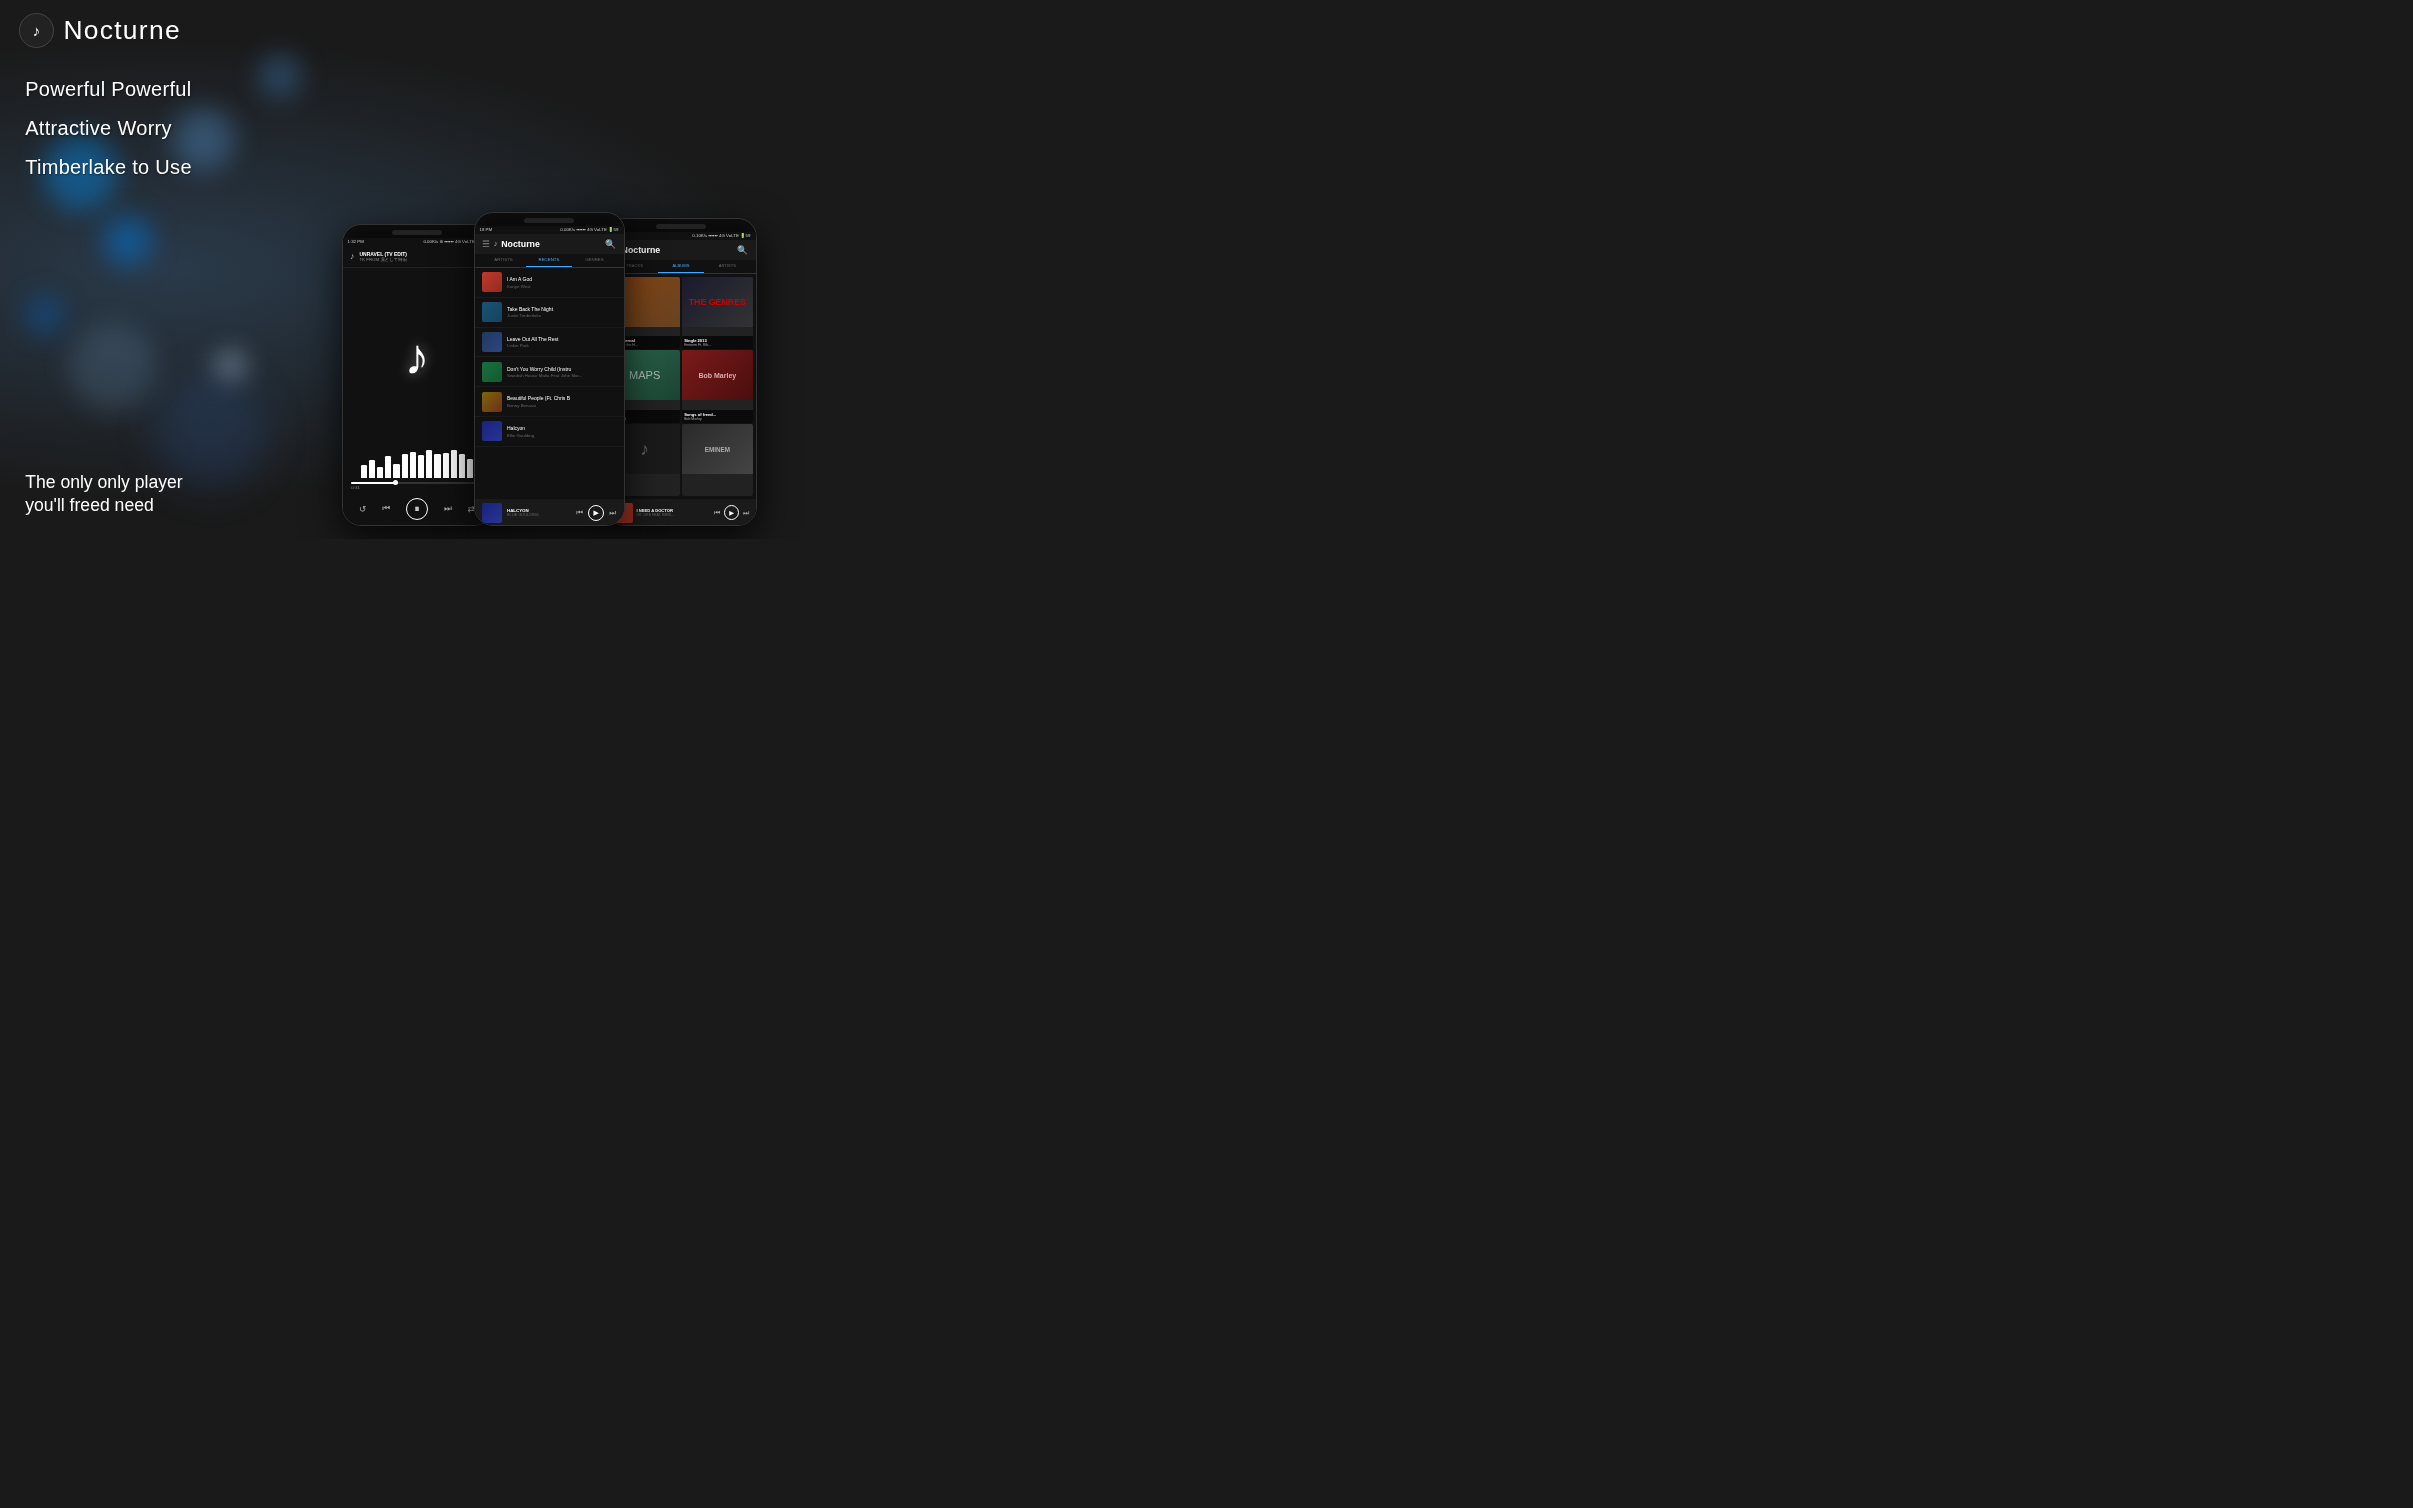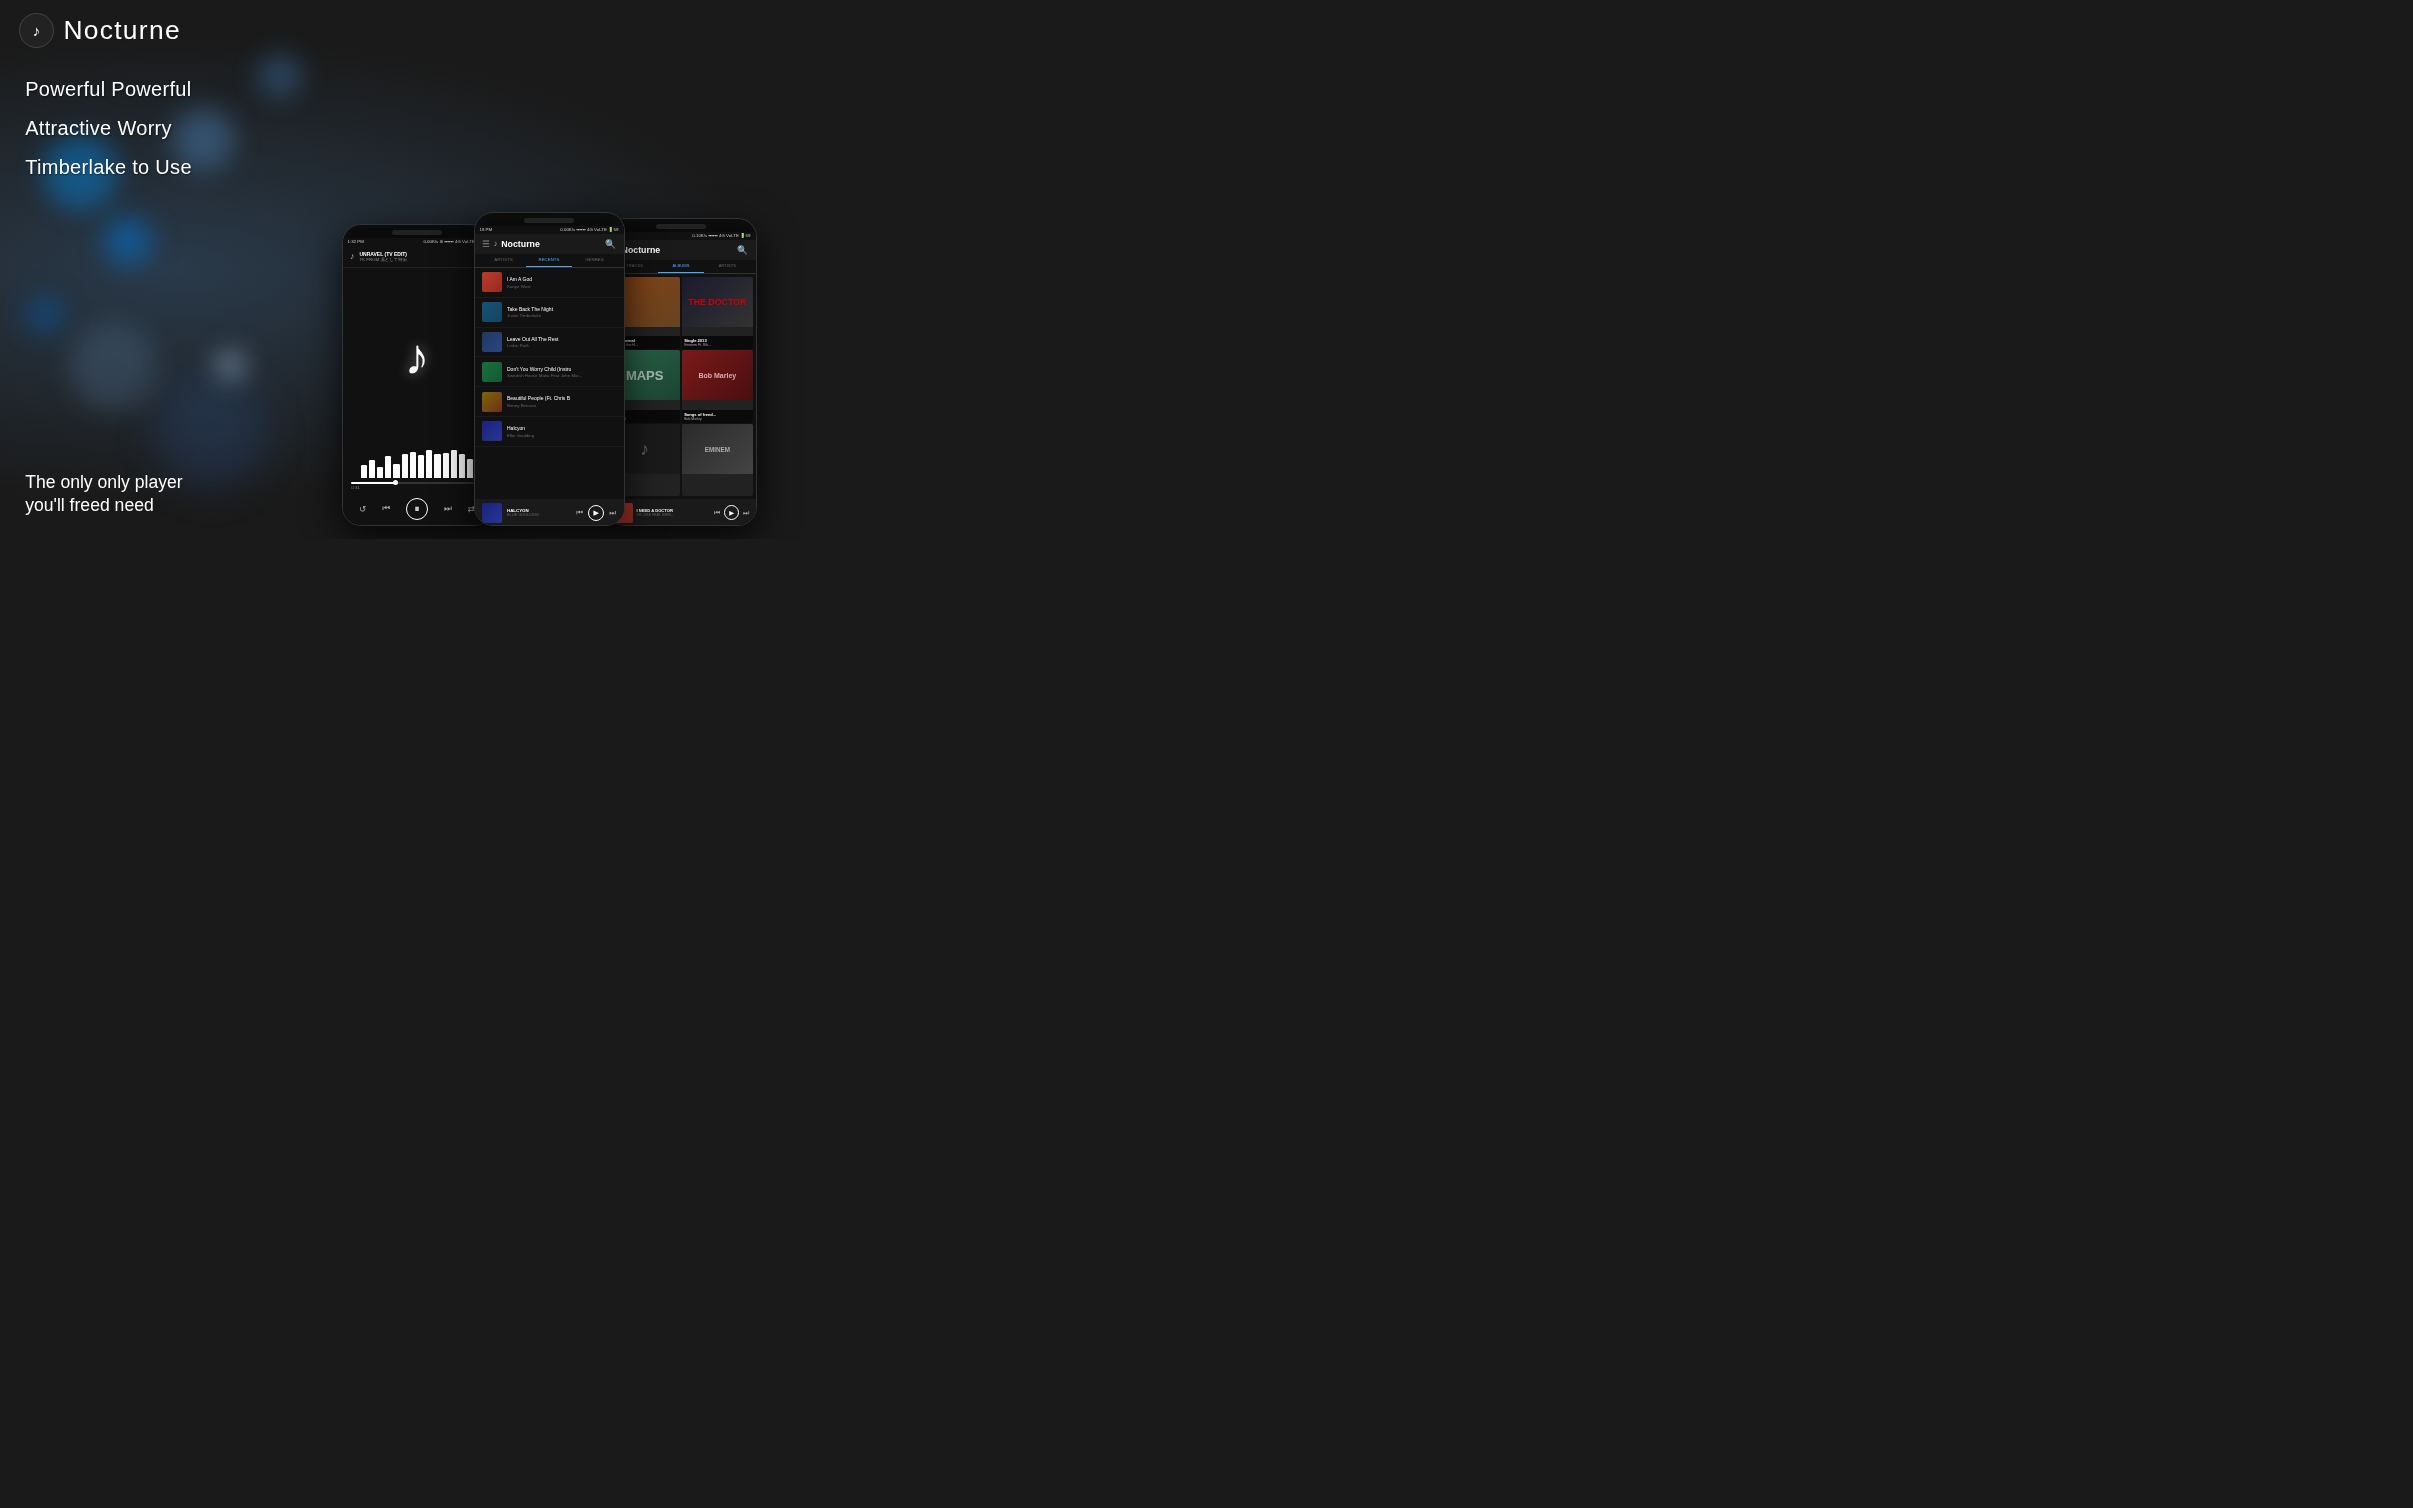--- a/index.html
+++ b/index.html
@@ -743,30 +743,30 @@
           <div class="albums-grid">
             <div class="album-cell">
               <div style="width:100%;height:50px;" class="cover-sempiternal"></div>
               <div class="album-overlay">
                 <div class="album-title">Sempiternal</div>
                 <div class="album-artist">Bring Me the H...</div>
               </div>
             </div>
             <div class="album-cell">
               <div style="width:100%;height:50px;background:linear-gradient(135deg,#1a1a2e,#333);display:flex;align-items:center;justify-content:center;">
-                <span style="color:#c00;font-size:8.8px;font-weight:bold;">THE DOCTOR</span>
+                <span style="color:#c00;font-size:8.8px;font-weight:bold;">THE GENRES</span>
               </div>
               <div class="album-overlay">
                 <div class="album-title">Single 2013</div>
                 <div class="album-artist">Eminem Ft. Rih...</div>
               </div>
             </div>
             <div class="album-cell">
               <div style="width:100%;height:50px;background:linear-gradient(135deg,#2d6a4f,#1b4332);display:flex;align-items:center;justify-content:center;">
-                <span style="color:#fff;font-size:13px;font-weight:bold;opacity:0.6;">MAPS</span>
+                <span style="color:#fff;font-size:11px;font-weight:normal;opacity:0.6;">MAPS</span>
               </div>
               <div class="album-overlay">
                 <div class="album-title">Single</div>
                 <div class="album-artist">Maroon 5</div>
               </div>
             </div>
             <div class="album-cell">
               <div style="width:100%;height:50px;background:linear-gradient(135deg,#7b1a1a,#4a0e0e);display:flex;align-items:center;justify-content:center;">
                 <span style="color:#daa;font-size:7px;font-weight:bold;">Bob Marley</span>
               </div>

